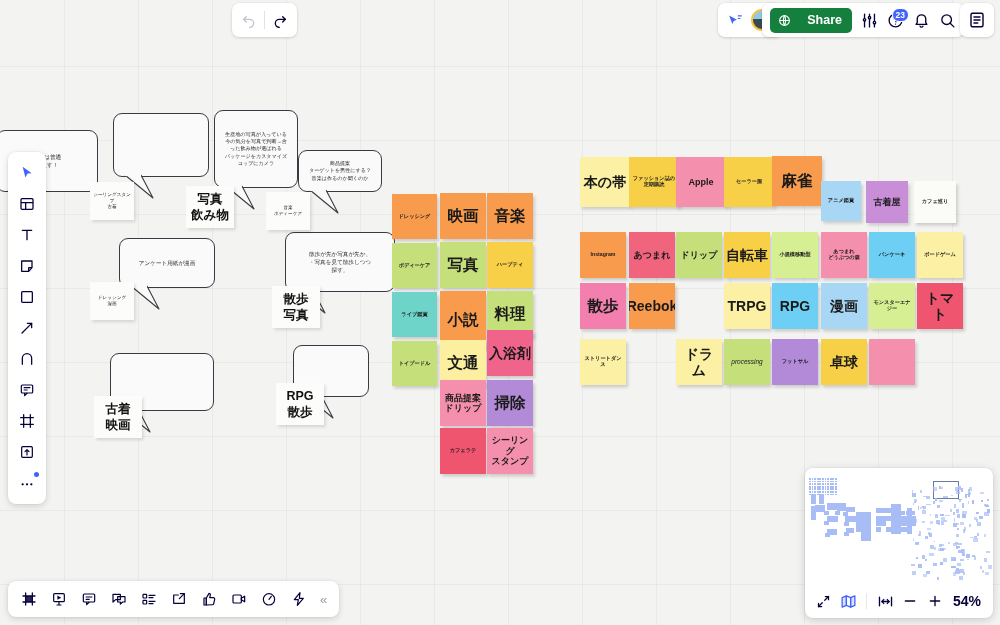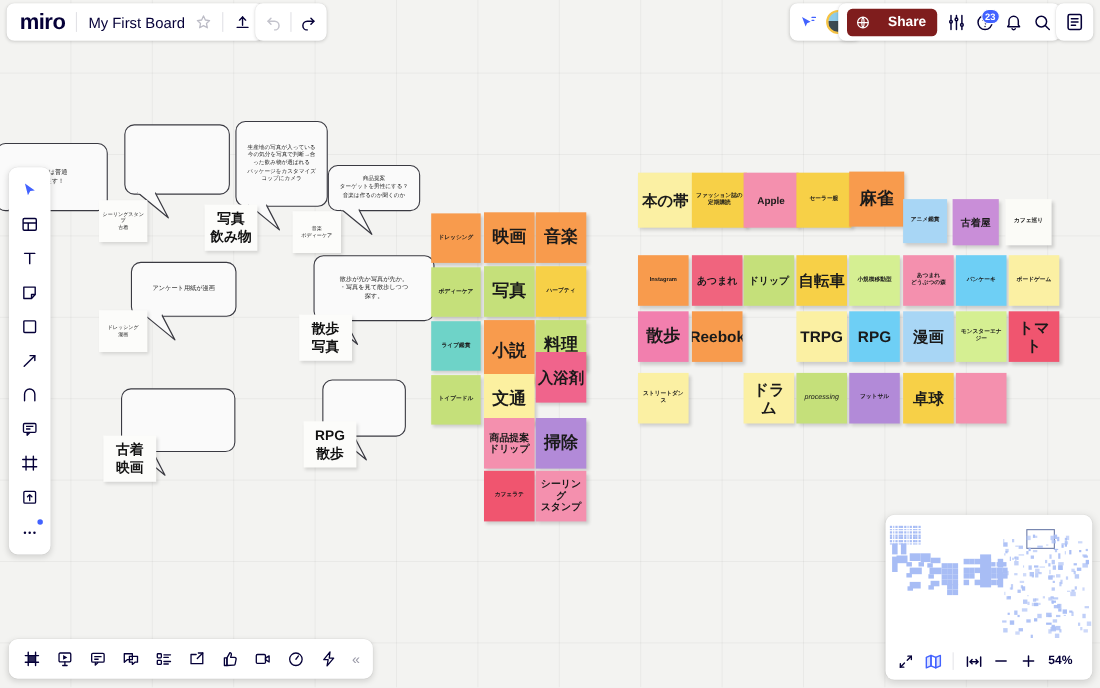--- a/index.html
+++ b/index.html
@@ -38,21 +38,21 @@
   #history-pill { left: 232px; padding: 0 9px; gap: 7px; }
   #right-pill-a { right: 218px; padding: 0 9px; gap: 7px; }
   #right-pill-b { right: 36px; padding: 0 8px; gap: 9px; }
   #right-pill-c { right: 6px; padding: 0 8px; }
   .avatar {
     width: 22px; height: 22px; border-radius: 50%;
     background: linear-gradient(#8ecbe8 0 45%, #3b4a52 45% 100%);
     border: 2px solid #f5c344; overflow: hidden;
   }
   .share-btn {
-    background: #7f1d1d; color: #fff; border: 0; border-radius: 5px;
+    background: #15803d; color: #fff; border: 0; border-radius: 5px;
     height: 25px; padding: 0 10px 0 8px; font-size: 12.5px; font-weight: 700;
     display: flex; align-items: center; gap: 16px; cursor: pointer;
     font-family: inherit;
   }
   .badge {
     position: absolute; top: -4px; right: -5px; min-width: 14px; height: 14px;
     background: #4262ff; color: #fff; border-radius: 8px; font-size: 8.5px;
     font-weight: 700; display: flex; align-items: center; justify-content: center;
     padding: 0 3px; border: 1.5px solid #fff;
   }
@@ -98,21 +98,21 @@
   #mini-canvas i { position: absolute; background: #a8bdf5; display: block; }
   #mini-viewport {
     position: absolute; border: 1.5px solid #6b7ba8; background: rgba(255,255,255,.15);
   }
   #mini-bar {
     height: 34px; display: flex; align-items: center; gap: 3px; padding: 0 7px;
   }
   .mbtn { width: 22px; height: 22px; display: flex; align-items: center; justify-content: center;
     cursor: pointer; color: #050038; }
   .msep { width: 1px; height: 16px; background: #e6e6ea; margin: 0 4px; }
-  .zoomlvl { font-size: 11px; font-weight: 700; color: #050038; margin-left: 4px; }
+  .zoomlvl { font-size: 14px; font-weight: 700; color: #050038; margin-left: 4px; }
 
   
   .note {
     position: absolute; display: flex; align-items: center; justify-content: center;
     text-align: center; color: #1a1a1a; line-height: 1.15;
     box-shadow: 2px 2.5px 3px rgba(0,0,0,.16);
     padding: 2px; overflow: hidden; font-weight: 700; cursor: pointer;
   }
   .note.sm { font-size: 5.2px; font-weight: 700; }
   .note.md { font-size: 9px; }
@@ -232,21 +232,21 @@
         <div class="note xl" style="left: 440px; top: 193px; width: 46px; height: 46px; background: rgb(248, 155, 77); white-space: pre-line;">映画</div>
         <div class="note xl" style="left: 487px; top: 193px; width: 46px; height: 46px; background: rgb(248, 155, 77); white-space: pre-line;">音楽</div>
         <div class="note sm" style="left: 392px; top: 243px; width: 45px; height: 45px; background: rgb(197, 224, 122); white-space: pre-line;">ボディーケア</div>
         <div class="note xl" style="left: 440px; top: 242px; width: 46px; height: 46px; background: rgb(197, 224, 122); white-space: pre-line;">写真</div>
         <div class="note sm" style="left: 487px; top: 242px; width: 46px; height: 46px; background: rgb(247, 208, 71); white-space: pre-line;">ハーブティ</div>
         <div class="note sm" style="left: 392px; top: 292px; width: 45px; height: 45px; background: rgb(110, 211, 200); white-space: pre-line;">ライブ鑑賞</div>
         <div class="note xl" style="left: 440px; top: 291px; width: 46px; height: 58px; background: rgb(248, 155, 77); white-space: pre-line;">小説</div>
         <div class="note xl" style="left: 487px; top: 291px; width: 46px; height: 46px; background: rgb(197, 224, 122); white-space: pre-line;">料理</div>
         <div class="note sm" style="left: 392px; top: 341px; width: 45px; height: 45px; background: rgb(197, 224, 122); white-space: pre-line;">トイプードル</div>
         <div class="note xl" style="left: 440px; top: 340px; width: 46px; height: 46px; background: rgb(252, 240, 160); white-space: pre-line;">文通</div>
-        <div class="note lg" style="left: 487px; top: 320px; width: 46px; height: 46px; background: rgb(240, 100, 140); white-space: pre-line;">入浴剤</div>
+        <div class="note lg" style="left: 487px; top: 330px; width: 46px; height: 46px; background: rgb(240, 100, 140); white-space: pre-line;">入浴剤</div>
         <div class="note md" style="left: 440px; top: 380px; width: 46px; height: 46px; background: rgb(244, 144, 174); white-space: pre-line;">商品提案
 ドリップ</div>
         <div class="note xl" style="left: 487px; top: 380px; width: 46px; height: 46px; background: rgb(178, 138, 216); white-space: pre-line;">掃除</div>
         <div class="note sm" style="left: 440px; top: 428px; width: 46px; height: 46px; background: rgb(240, 85, 111); white-space: pre-line;">カフェラテ</div>
         <div class="note md" style="left: 487px; top: 428px; width: 46px; height: 46px; background: rgb(244, 144, 174); white-space: pre-line;">シーリング
 スタンプ</div>
       </div>
     <div id="grid-layer">
         <div class="note lg" style="left: 580px; top: 157px; width: 50px; height: 50px; background: rgb(251, 240, 163); white-space: pre-line;">本の帯</div>
         <div class="note sm" style="left: 629px; top: 157px; width: 50px; height: 50px; background: rgb(247, 208, 71); white-space: pre-line;">ファッション誌の定期購読</div>
@@ -276,38 +276,20 @@
         <div class="note lg" style="left: 676px; top: 339px; width: 46px; height: 46px; background: rgb(251, 240, 163); white-space: pre-line;">ドラム</div>
         <div class="note proc" style="left: 724px; top: 339px; width: 46px; height: 46px; background: rgb(197, 224, 122); white-space: pre-line;">processing</div>
         <div class="note sm" style="left: 772px; top: 339px; width: 46px; height: 46px; background: rgb(178, 138, 216); white-space: pre-line;">フットサル</div>
         <div class="note lg" style="left: 821px; top: 339px; width: 46px; height: 46px; background: rgb(247, 208, 71); white-space: pre-line;">卓球</div>
         <div class="note sm" style="left: 869px; top: 339px; width: 46px; height: 46px; background: rgb(244, 144, 174); white-space: pre-line;"></div>
       </div>
   </div>
 
   <div class="topbar">
 
-    <div class="pill" id="brand-pill">
-      <span class="miro-logo">miro</span>
-      <span class="vsep"></span>
-      <span class="board-title">My First Board</span>
-      <span class="ticon">
-        <svg width="14" height="14" viewBox="0 0 24 24" fill="none" stroke="#bcbcc6" stroke-width="2" stroke-linejoin="round">
-            <polygon points="12,2.5 14.9,8.9 21.5,9.7 16.6,14.2 18,21 12,17.6 6,21 7.4,14.2 2.5,9.7 9.1,8.9"></polygon>
-          </svg>
-      </span>
-      <span class="vsep"></span>
-      <span class="ticon">
-        <svg width="15" height="15" viewBox="0 0 24 24" fill="none" stroke="#050038" stroke-width="2" stroke-linecap="round">
-            <path d="M12 16V4"></path>
-            <path d="M7.5 8.5 12 4l4.5 4.5"></path>
-            <path d="M4 19h16"></path>
-          </svg>
-      </span>
-    </div>
 
     <div class="pill" id="history-pill">
       <span class="ticon">
         <svg width="16" height="16" viewBox="0 0 24 24" fill="none" stroke="#c3c3cc" stroke-width="2" stroke-linecap="round" stroke-linejoin="round">
             <path d="M8 7 4 11l4 4"></path>
             <path d="M4 11h9a6 6 0 0 1 0 12"></path>
           </svg>
       </span>
       <span class="vsep"></span>
       <span class="ticon">

